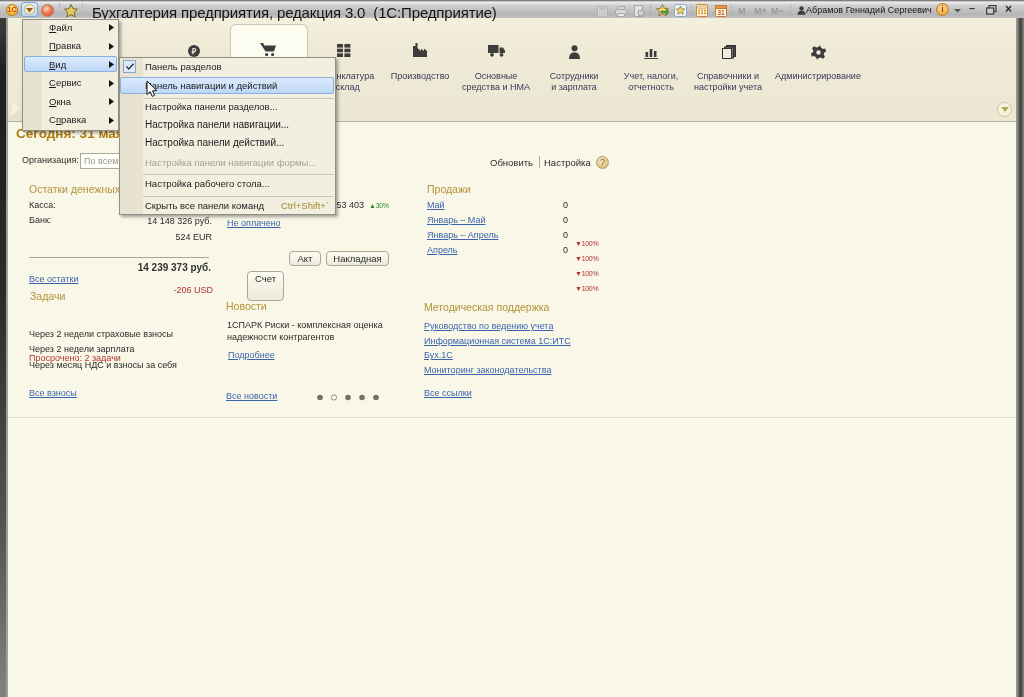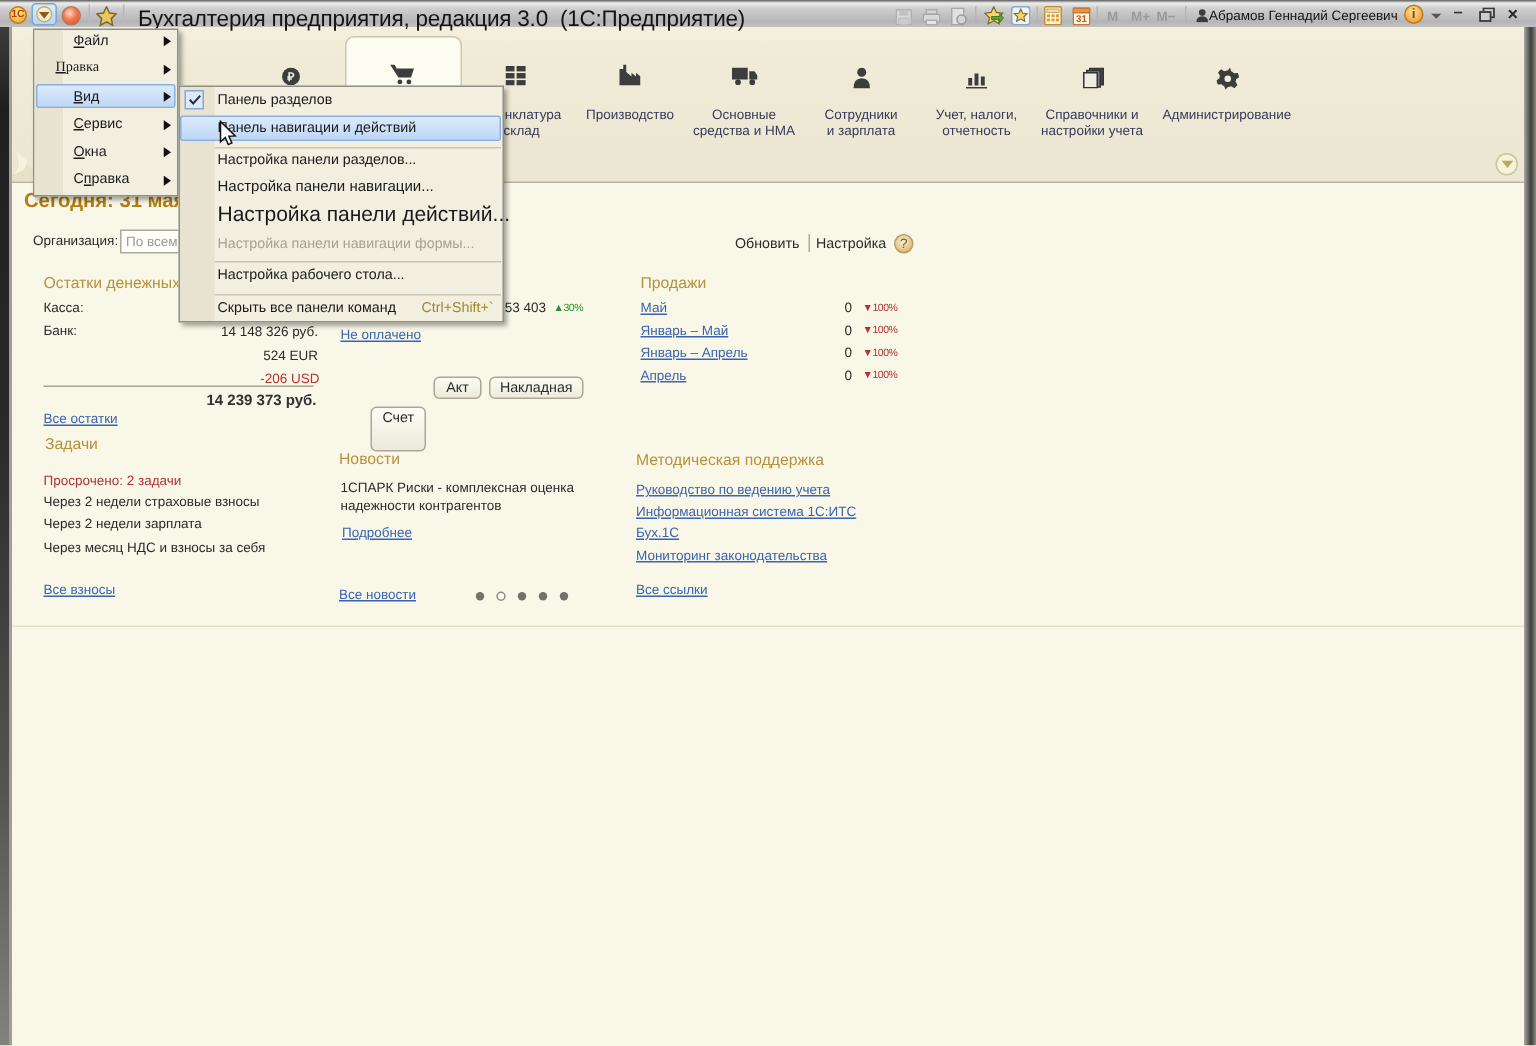--- a/index.html
+++ b/index.html
@@ -1,20 +1,20 @@
 <!DOCTYPE html>
 <html><head><meta charset="utf-8">
 <style>
 *{margin:0;padding:0;box-sizing:border-box;}
 html,body{width:1024px;height:697px;overflow:hidden;}
 body{font-family:"Liberation Sans",sans-serif;position:relative;background:#f9f7e8;}
 .abs{position:absolute;}
 .lnk{color:#3a64ad;text-decoration:underline;font-size:9px;}
 .hdr{color:#b5923c;font-size:10.5px;}
-.red{color:#b23333;}
+.red{color:#b23333;margin-top:38px;}
 .t9{font-size:9px;color:#2b2b2b;}
 </style></head>
 <body>
 
 <div class="abs" id="titlebar" style="left:0;top:0;width:1024px;height:18px;
  background:linear-gradient(180deg,#5a5a5a 0,#ededed 2px,#d0d0d0 30%,#b5b5b5 80%,#c2c2c2 100%);"></div>
 
 <div class="abs" style="left:0;top:18px;width:6px;height:679px;
  background:linear-gradient(180deg,#3c3c3c 0%,#1f1f1f 8%,#2a2a2a 40%,#555550 75%,#82827e 100%);"></div>
 <div class="abs" style="left:6px;top:18px;width:2px;height:679px;background:#9e9e9a;"></div>
@@ -282,21 +282,21 @@
 
 <div id="mainmenu" class="abs" style="left:22px;top:19px;width:97px;height:112px;background:#f2efe0;
  border:1px solid #8f8f85;box-shadow:2px 2px 3px rgba(0,0,0,0.35);">
  <div class="abs" style="left:0;top:0;width:19px;height:110px;background:#e7e3d0;"></div>
 </div>
 <div id="mm-items">
     <div class="abs" style="left:49px;top:21.5px;font-size:9.5px;color:#1a1a1a;z-index:2;"><u>Ф</u>айл</div>
     <svg class="abs" style="left:109px;top:24px;z-index:2" width="5" height="7">
       <path d="M0 0 L5 3.5 L0 7 Z" fill="#111"></path>
     </svg>
-    <div class="abs" style="left:37px;top:40px;font-size:9.5px;color:#1a1a1a;z-index:2;font-family:Liberation Serif, serif;"><u>П</u>равка</div>
+    <div class="abs" style="left:49px;top:40px;font-size:9.5px;color:#1a1a1a;z-index:2;"><u>П</u>равка</div>
     <svg class="abs" style="left:109px;top:42.5px;z-index:2" width="5" height="7">
       <path d="M0 0 L5 3.5 L0 7 Z" fill="#111"></path>
     </svg>
     <div class="abs" style="left:23.5px;top:55.5px;width:93px;height:16px;background:linear-gradient(#dcebfc,#bed7f6);border:1px solid #8ab0e0;border-radius:2px;"></div>
     <div class="abs" style="left:49px;top:58.5px;font-size:9.5px;color:#1a1a1a;z-index:2;"><u>В</u>ид</div>
     <svg class="abs" style="left:109px;top:61px;z-index:2" width="5" height="7">
       <path d="M0 0 L5 3.5 L0 7 Z" fill="#111"></path>
     </svg>
     <div class="abs" style="left:49px;top:77px;font-size:9.5px;color:#1a1a1a;z-index:2;"><u>С</u>ервис</div>
     <svg class="abs" style="left:109px;top:79.5px;z-index:2" width="5" height="7">
@@ -320,21 +320,21 @@
     <div class="abs" style="left:145px;top:58px;font-size:9.5px;color:#1a1a1a;z-index:2;height:17px;line-height:17px;">Панель разделов</div>
     <div class="abs" style="left:123px;top:60px;width:13px;height:13px;background:#dce9f8;border:1px solid #8aa8cc;z-index:2;"></div>
     <svg class="abs" style="left:125.5px;top:63px;z-index:3" width="8" height="7">
       <path d="M0.5 3.5 L2.8 6 L7.5 0.8" fill="none" stroke="#2a2a3a" stroke-width="1.3"></path>
     </svg>
     <div class="abs" style="left:120px;top:76.5px;width:214px;height:17px;background:linear-gradient(#dcebfc,#bed7f6);border:1px solid #8ab0e0;border-radius:2px;"></div>
     <div class="abs" style="left:145px;top:76.5px;font-size:9.5px;color:#1a1a1a;z-index:2;height:17px;line-height:17px;">Панель навигации и действий</div>
     <div class="abs" style="left:143px;top:97.5px;width:191px;height:1px;background:#c9c5b2;z-index:2;"></div>
     <div class="abs" style="left:145px;top:97.5px;font-size:9.5px;color:#1a1a1a;z-index:2;height:17px;line-height:17px;">Настройка панели разделов...</div>
     <div class="abs" style="left:145px;top:116px;font-size:10px;color:#1a1a1a;z-index:2;height:17px;line-height:17px;">Настройка панели навигации...</div>
-    <div class="abs" style="left:145px;top:134px;font-size:14px;color:#1a1a1a;z-index:2;height:17px;line-height:17px;">Настройка панели действий...</div>
+    <div class="abs" style="left:145px;top:134px;font-size:10px;color:#1a1a1a;z-index:2;height:17px;line-height:17px;">Настройка панели действий...</div>
     <div class="abs" style="left:145px;top:153.5px;font-size:9.5px;color:#a5a195;z-index:2;height:17px;line-height:17px;">Настройка панели навигации формы...</div>
     <div class="abs" style="left:143px;top:174px;width:191px;height:1px;background:#c9c5b2;z-index:2;"></div>
     <div class="abs" style="left:145px;top:175px;font-size:9.5px;color:#1a1a1a;z-index:2;height:17px;line-height:17px;">Настройка рабочего стола...</div>
     <div class="abs" style="left:143px;top:195.5px;width:191px;height:1px;background:#c9c5b2;z-index:2;"></div>
     <div class="abs" style="left:145px;top:197px;font-size:9.5px;color:#1a1a1a;z-index:2;height:17px;line-height:17px;">Скрыть все панели команд</div>
     <div class="abs" style="left:281px;top:197px;font-size:9.5px;color:#a08a28;z-index:2;height:17px;line-height:17px;">Ctrl+Shift+`</div>
   </div>
 
 <svg class="abs" style="left:146px;top:80px;z-index:99" width="12" height="18">
  <path d="M1 1 L1 14.5 L4.2 11.7 L6.2 16.4 L8.6 15.3 L6.6 10.8 L10.8 10.6 Z" fill="#fdfdfd" stroke="#111" stroke-width="1"></path>

